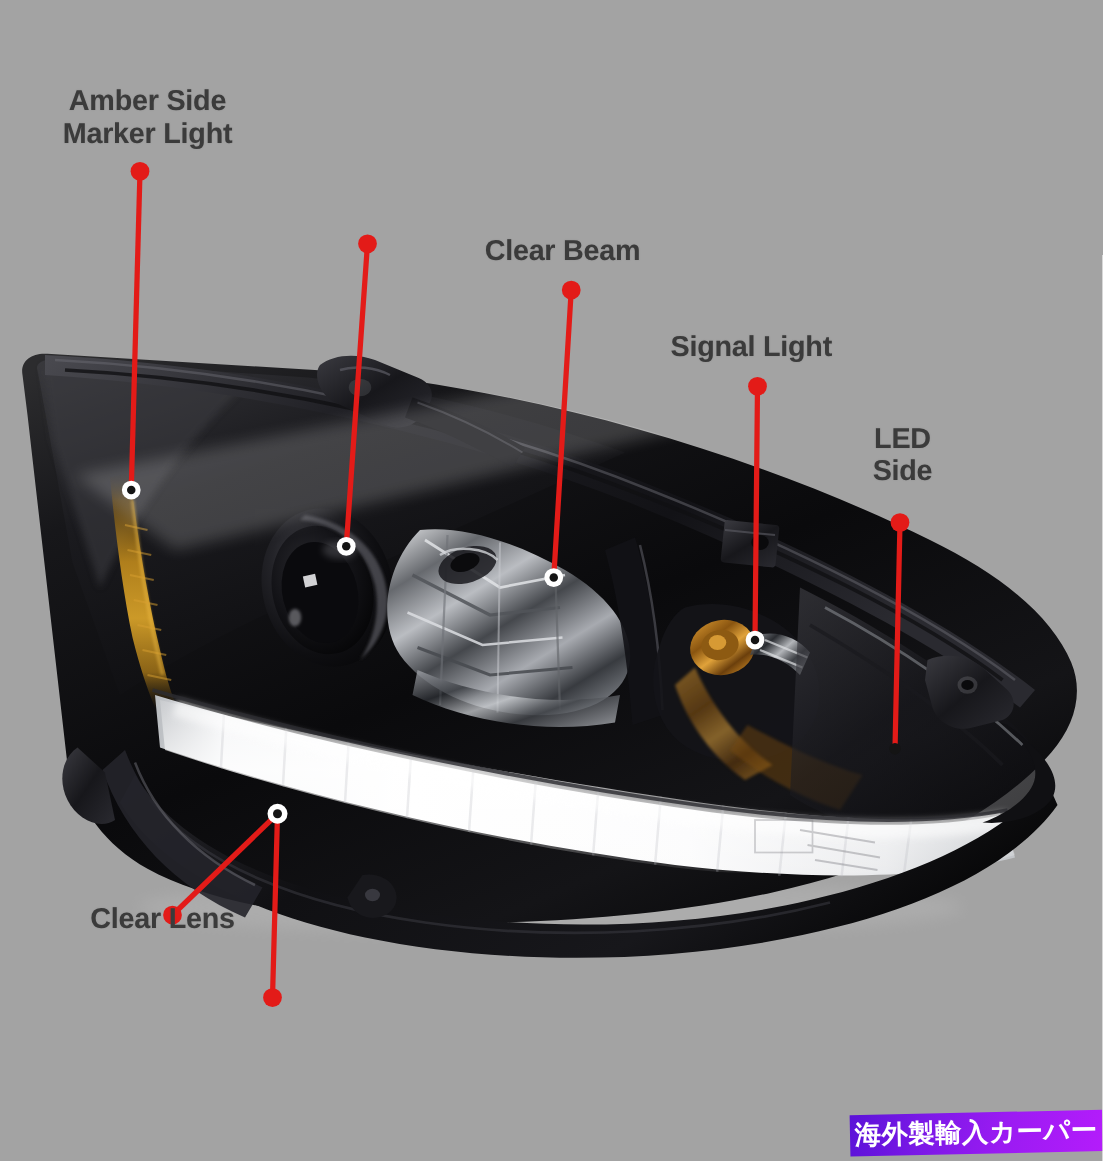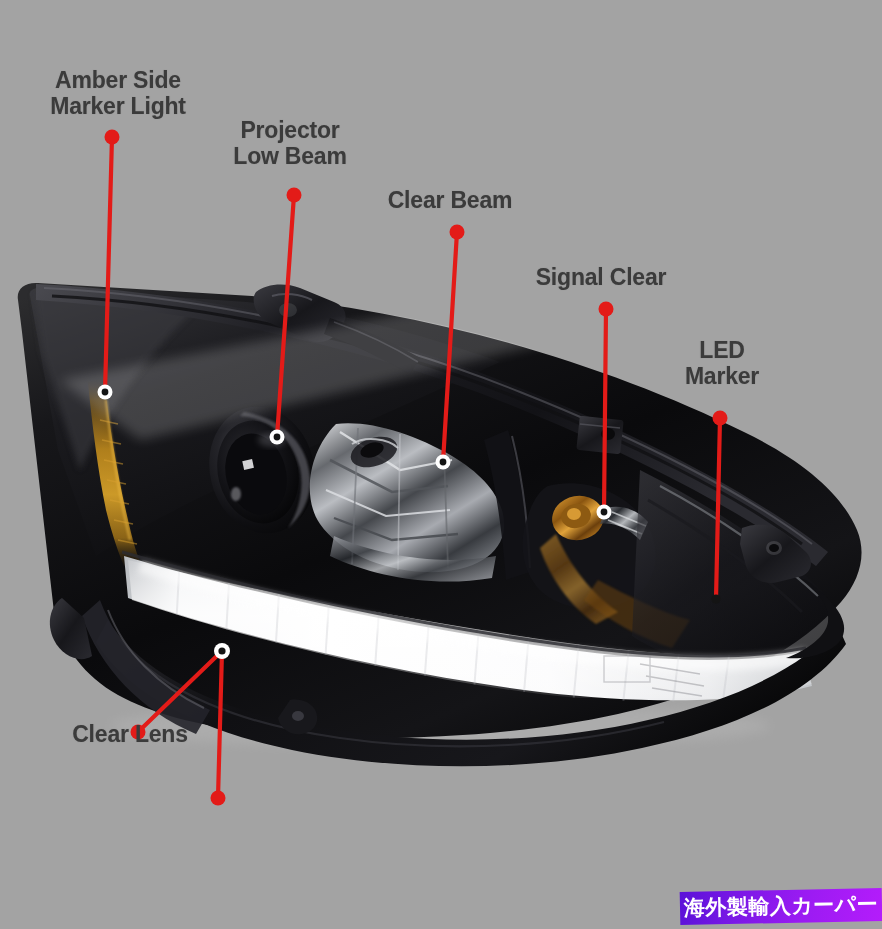--- a/index.html
+++ b/index.html
@@ -434,28 +434,26 @@
       <g>
         <circle cx="222" cy="651" r="8" fill="#ffffff"></circle>
         <circle cx="222" cy="651" r="3.6" fill="#141414"></circle>
       </g>
     </g>
   </svg>
 
   <div class="callout-label" style="left:118px; top:68px;">Amber Side
 Marker Light</div>
 
-  <div class="callout-label" style="left:290px; top:118px;">Projector
-Low Beam</div>
 
   <div class="callout-label" style="left:450px; top:188px;">Clear Beam</div>
 
-  <div class="callout-label" style="left:601px; top:265px;">Signal Clear</div>
+  <div class="callout-label" style="left:601px; top:265px;">Signal Light</div>
 
   <div class="callout-label" style="left:722px; top:338px;">LED
-Marker</div>
+Side</div>
 
   <div class="callout-label" style="left:130px; top:722px;">Clear Lens</div>
 
 
   <div class="badge">海外製輸入カーパーツ</div>
 
 </div>
 
 </body></html>

